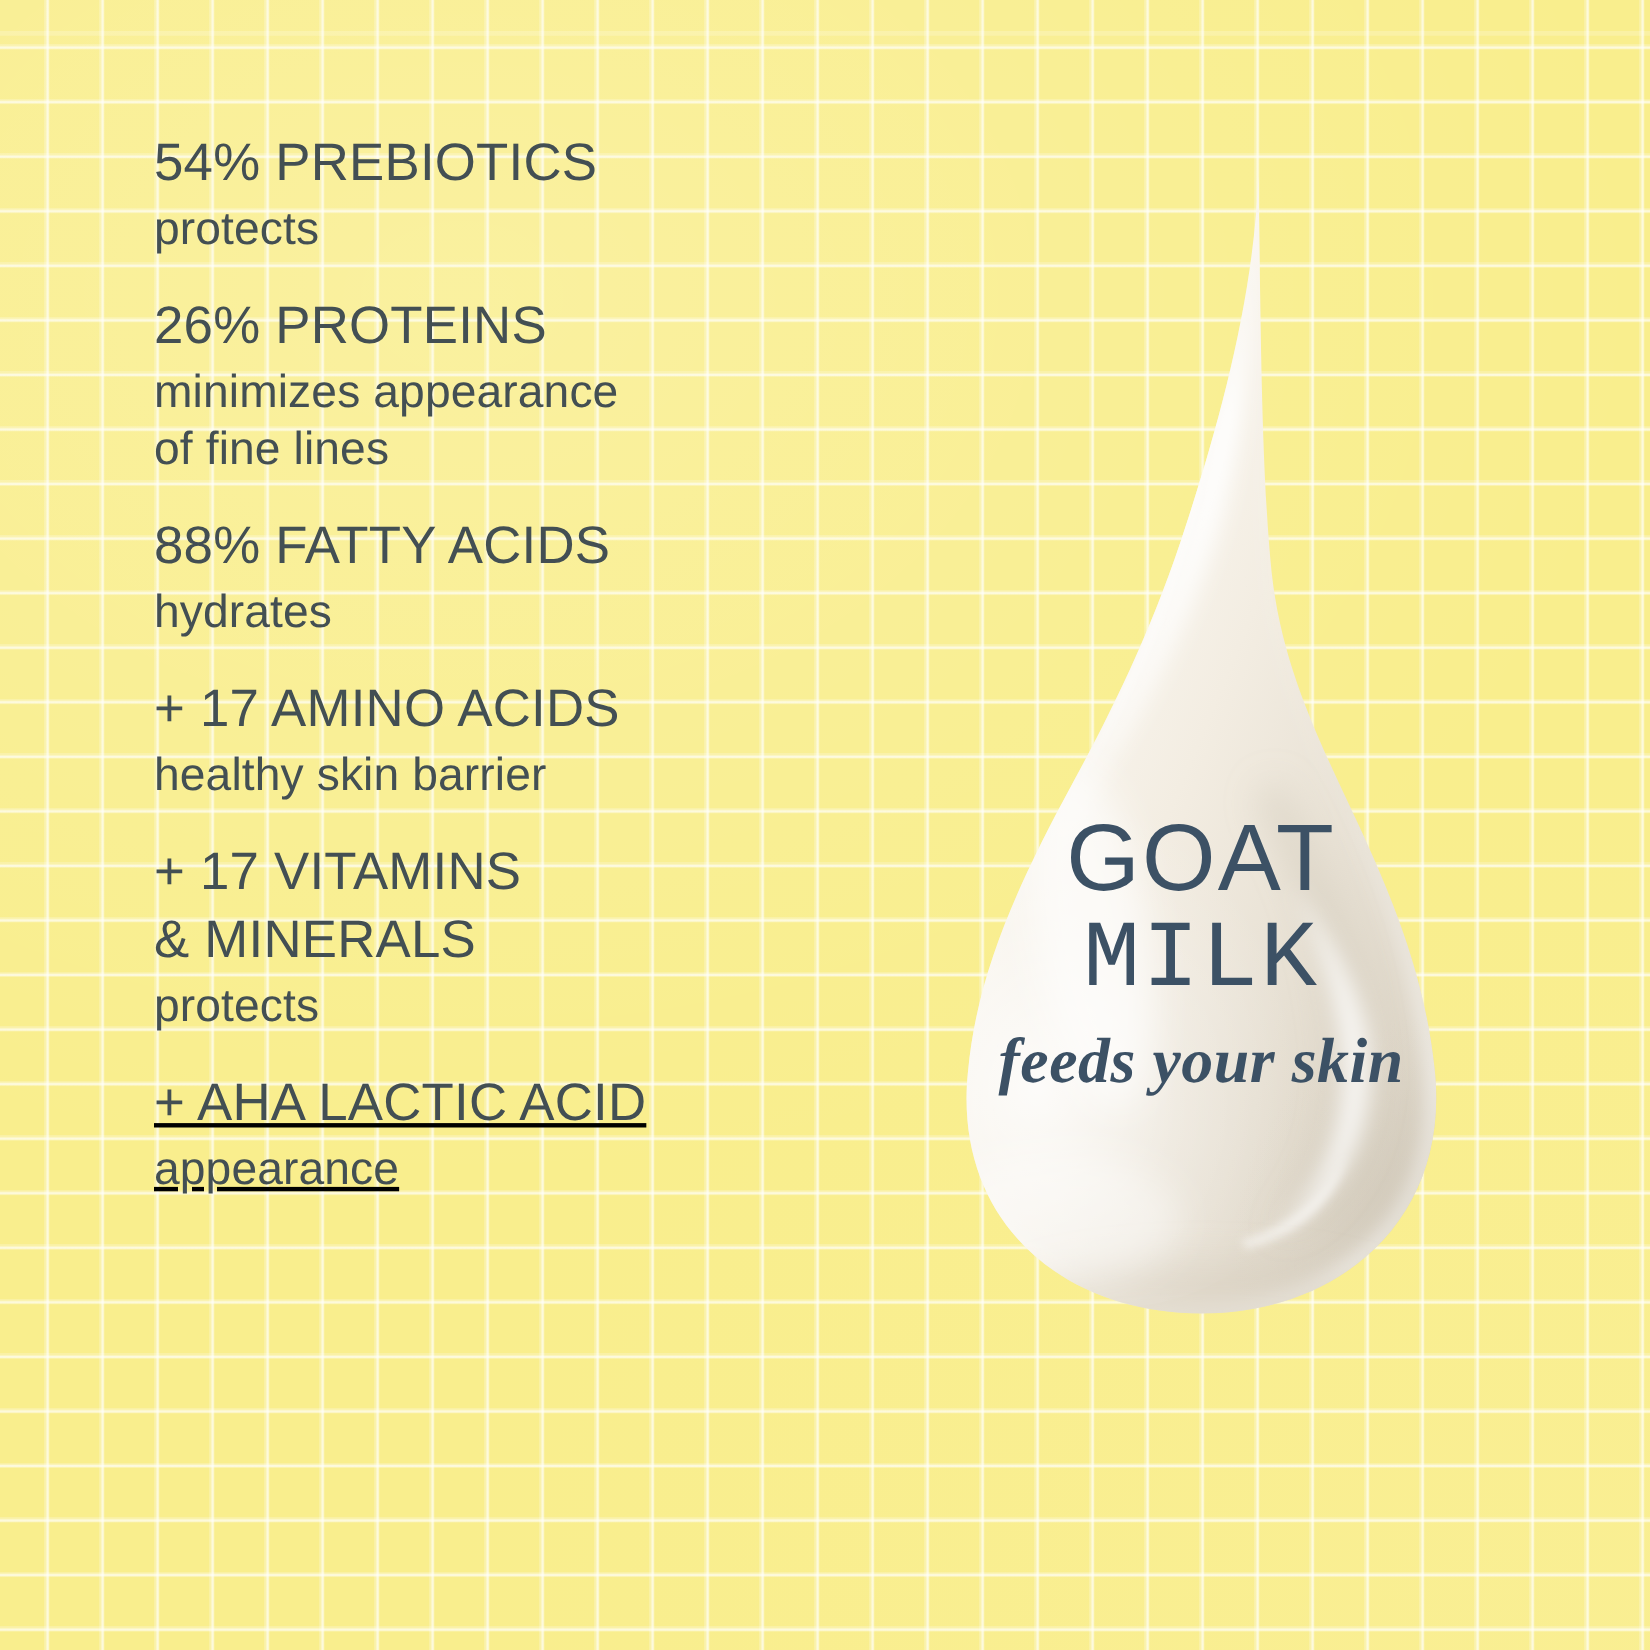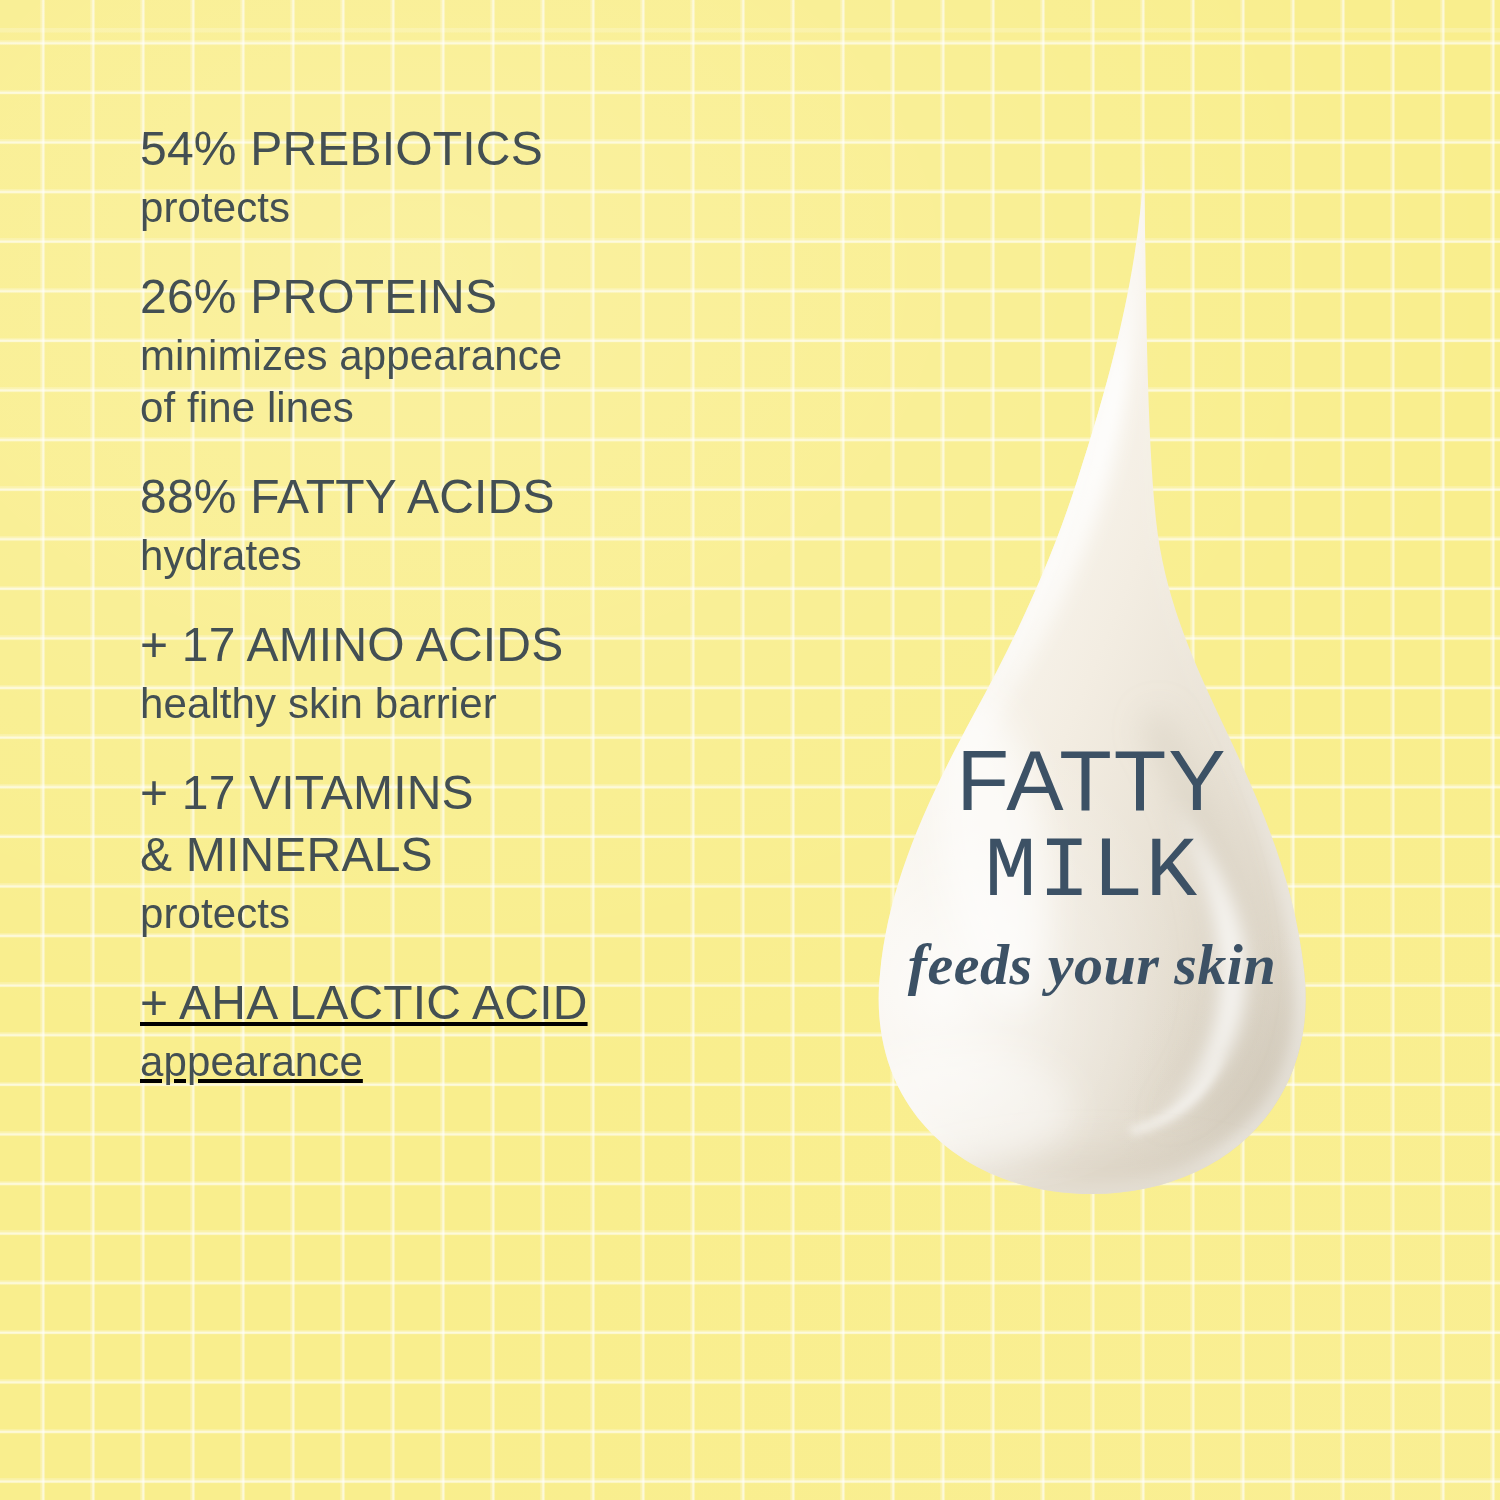--- a/index.html
+++ b/index.html
@@ -285,18 +285,18 @@
         </g>
 
         <g filter="url(#blurSoft)">
           <ellipse cx="120" cy="960" rx="110" ry="60" fill="#FFFFFF" opacity="0.40"></ellipse>
         </g>
       </g>
     </svg>
   </div>
 
   <div id="droplet-text">
-    <div class="d-line1">FATTY</div>
+    <div class="d-line1">GOAT</div>
     <div class="d-line2">MILK</div>
     <div class="d-tag">feeds your skin</div>
   </div>
 
 </div>
 
 </body></html>

